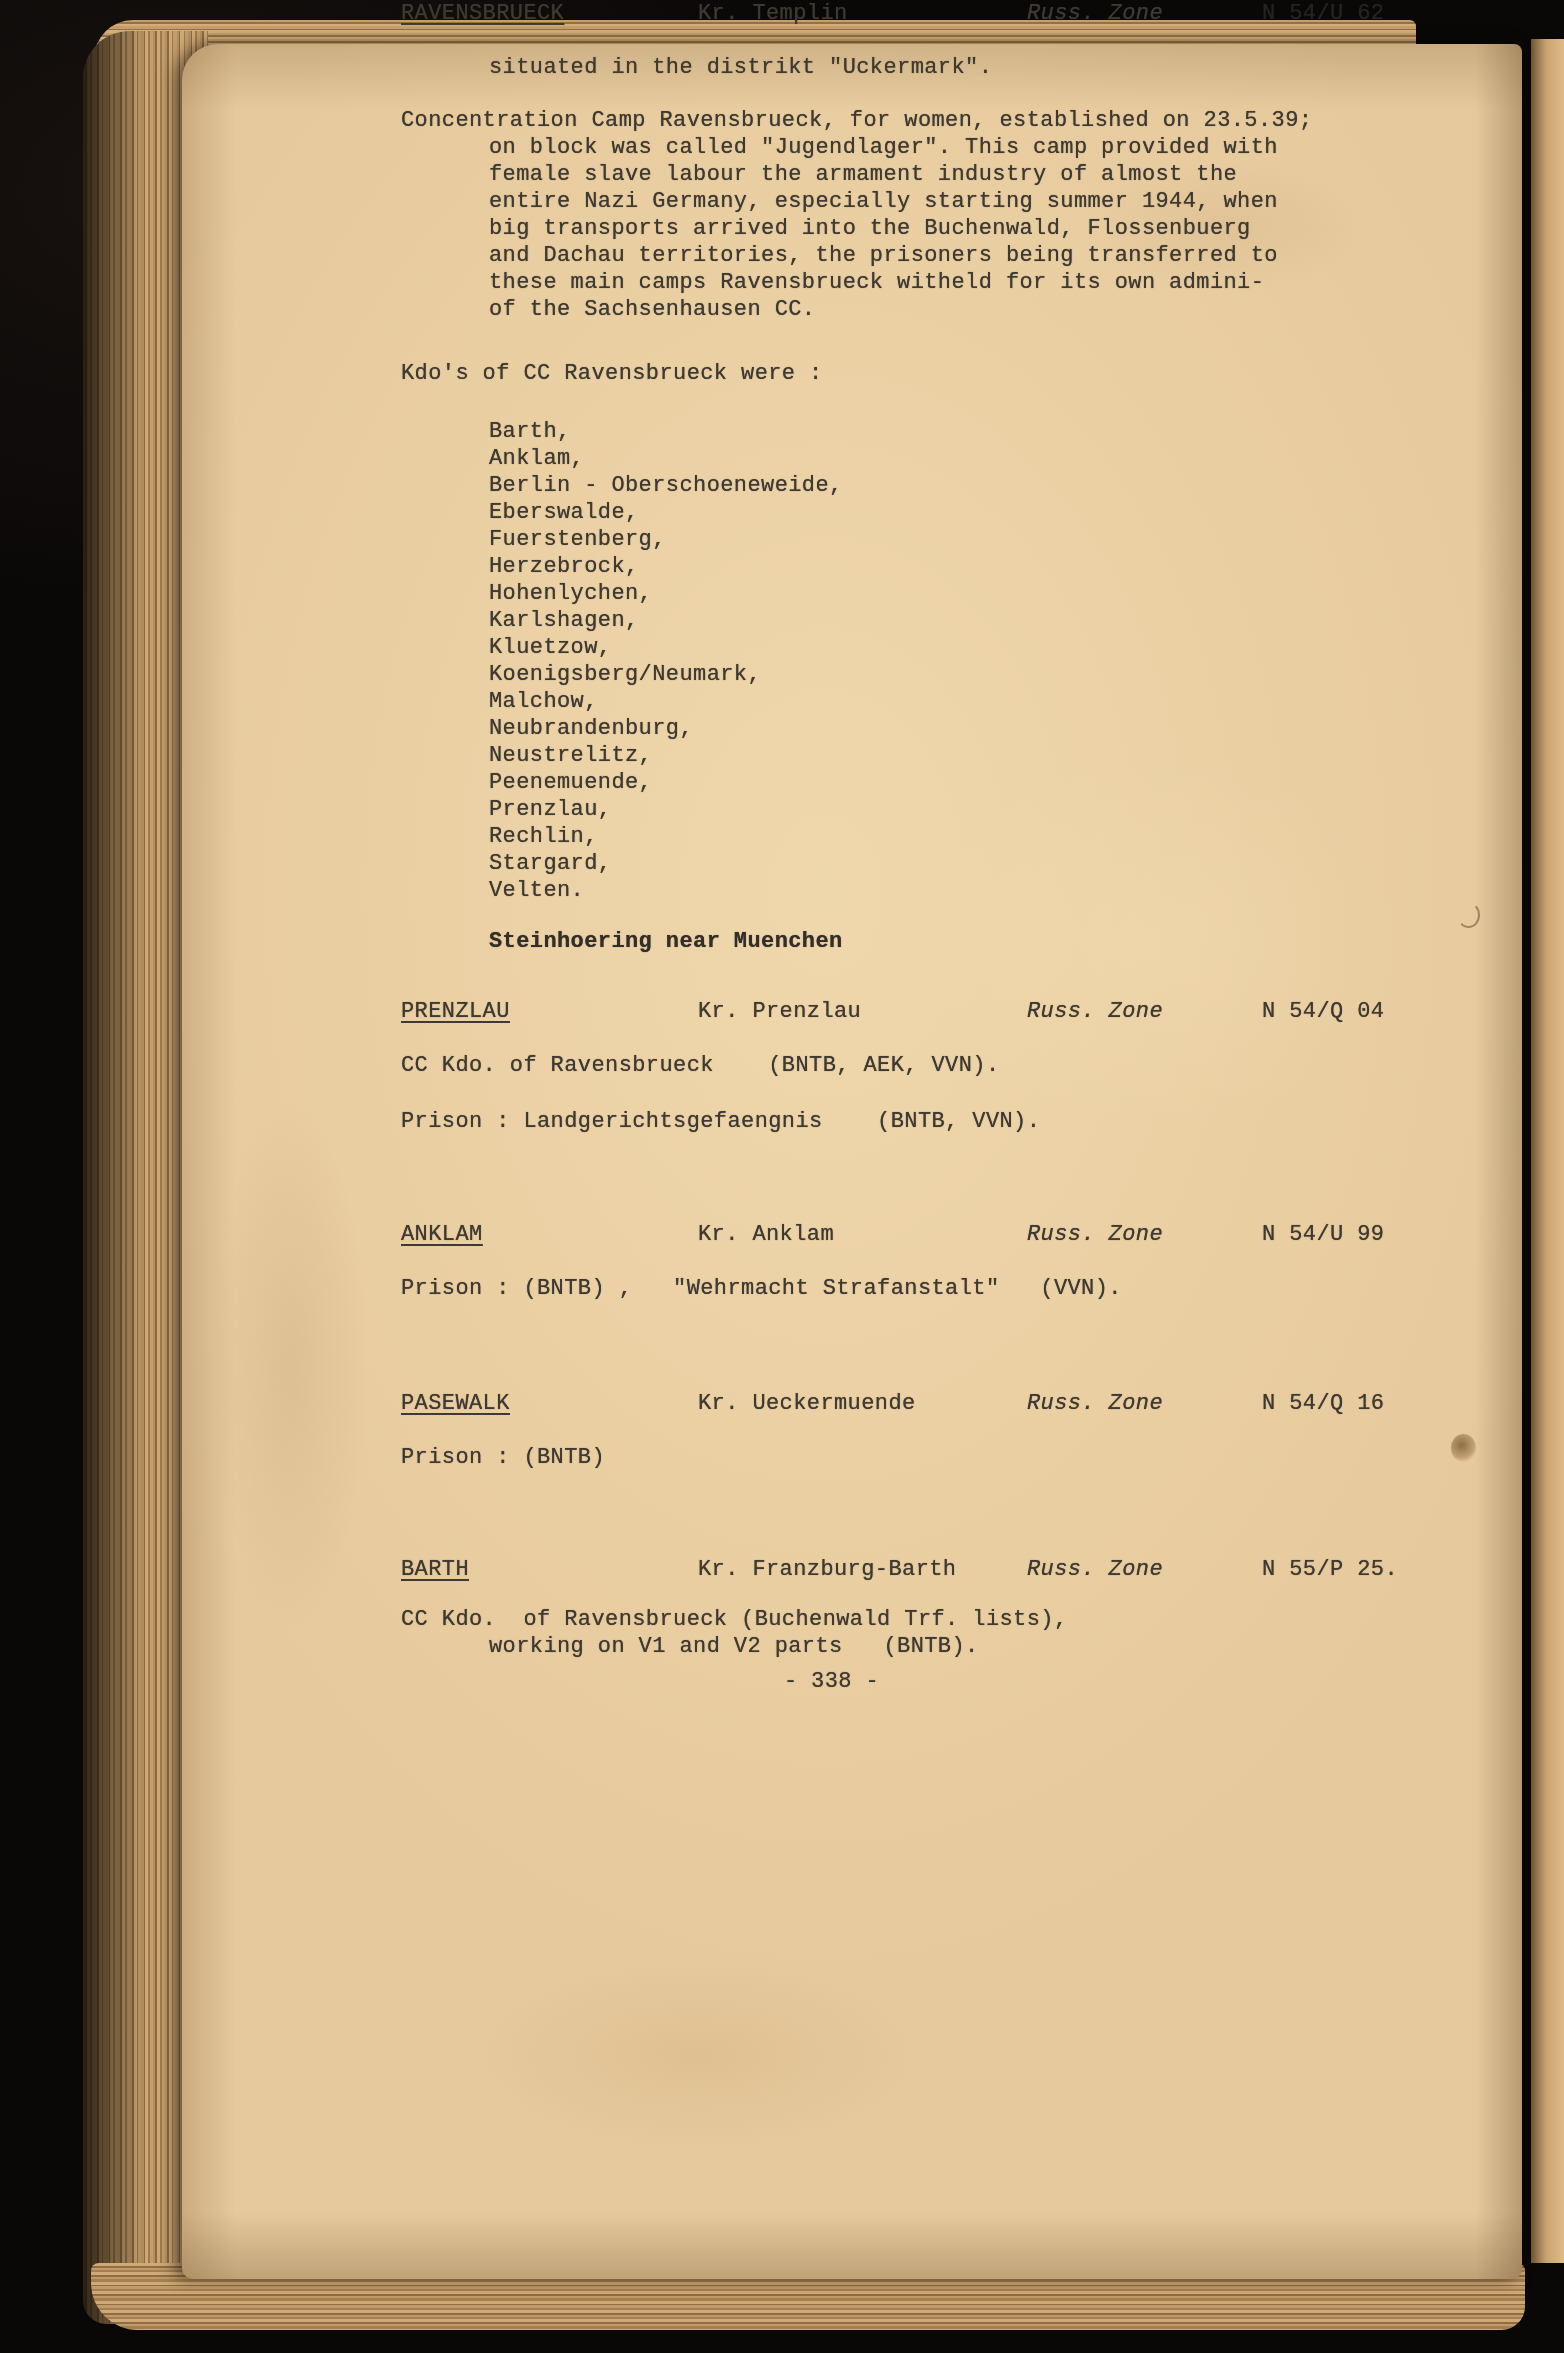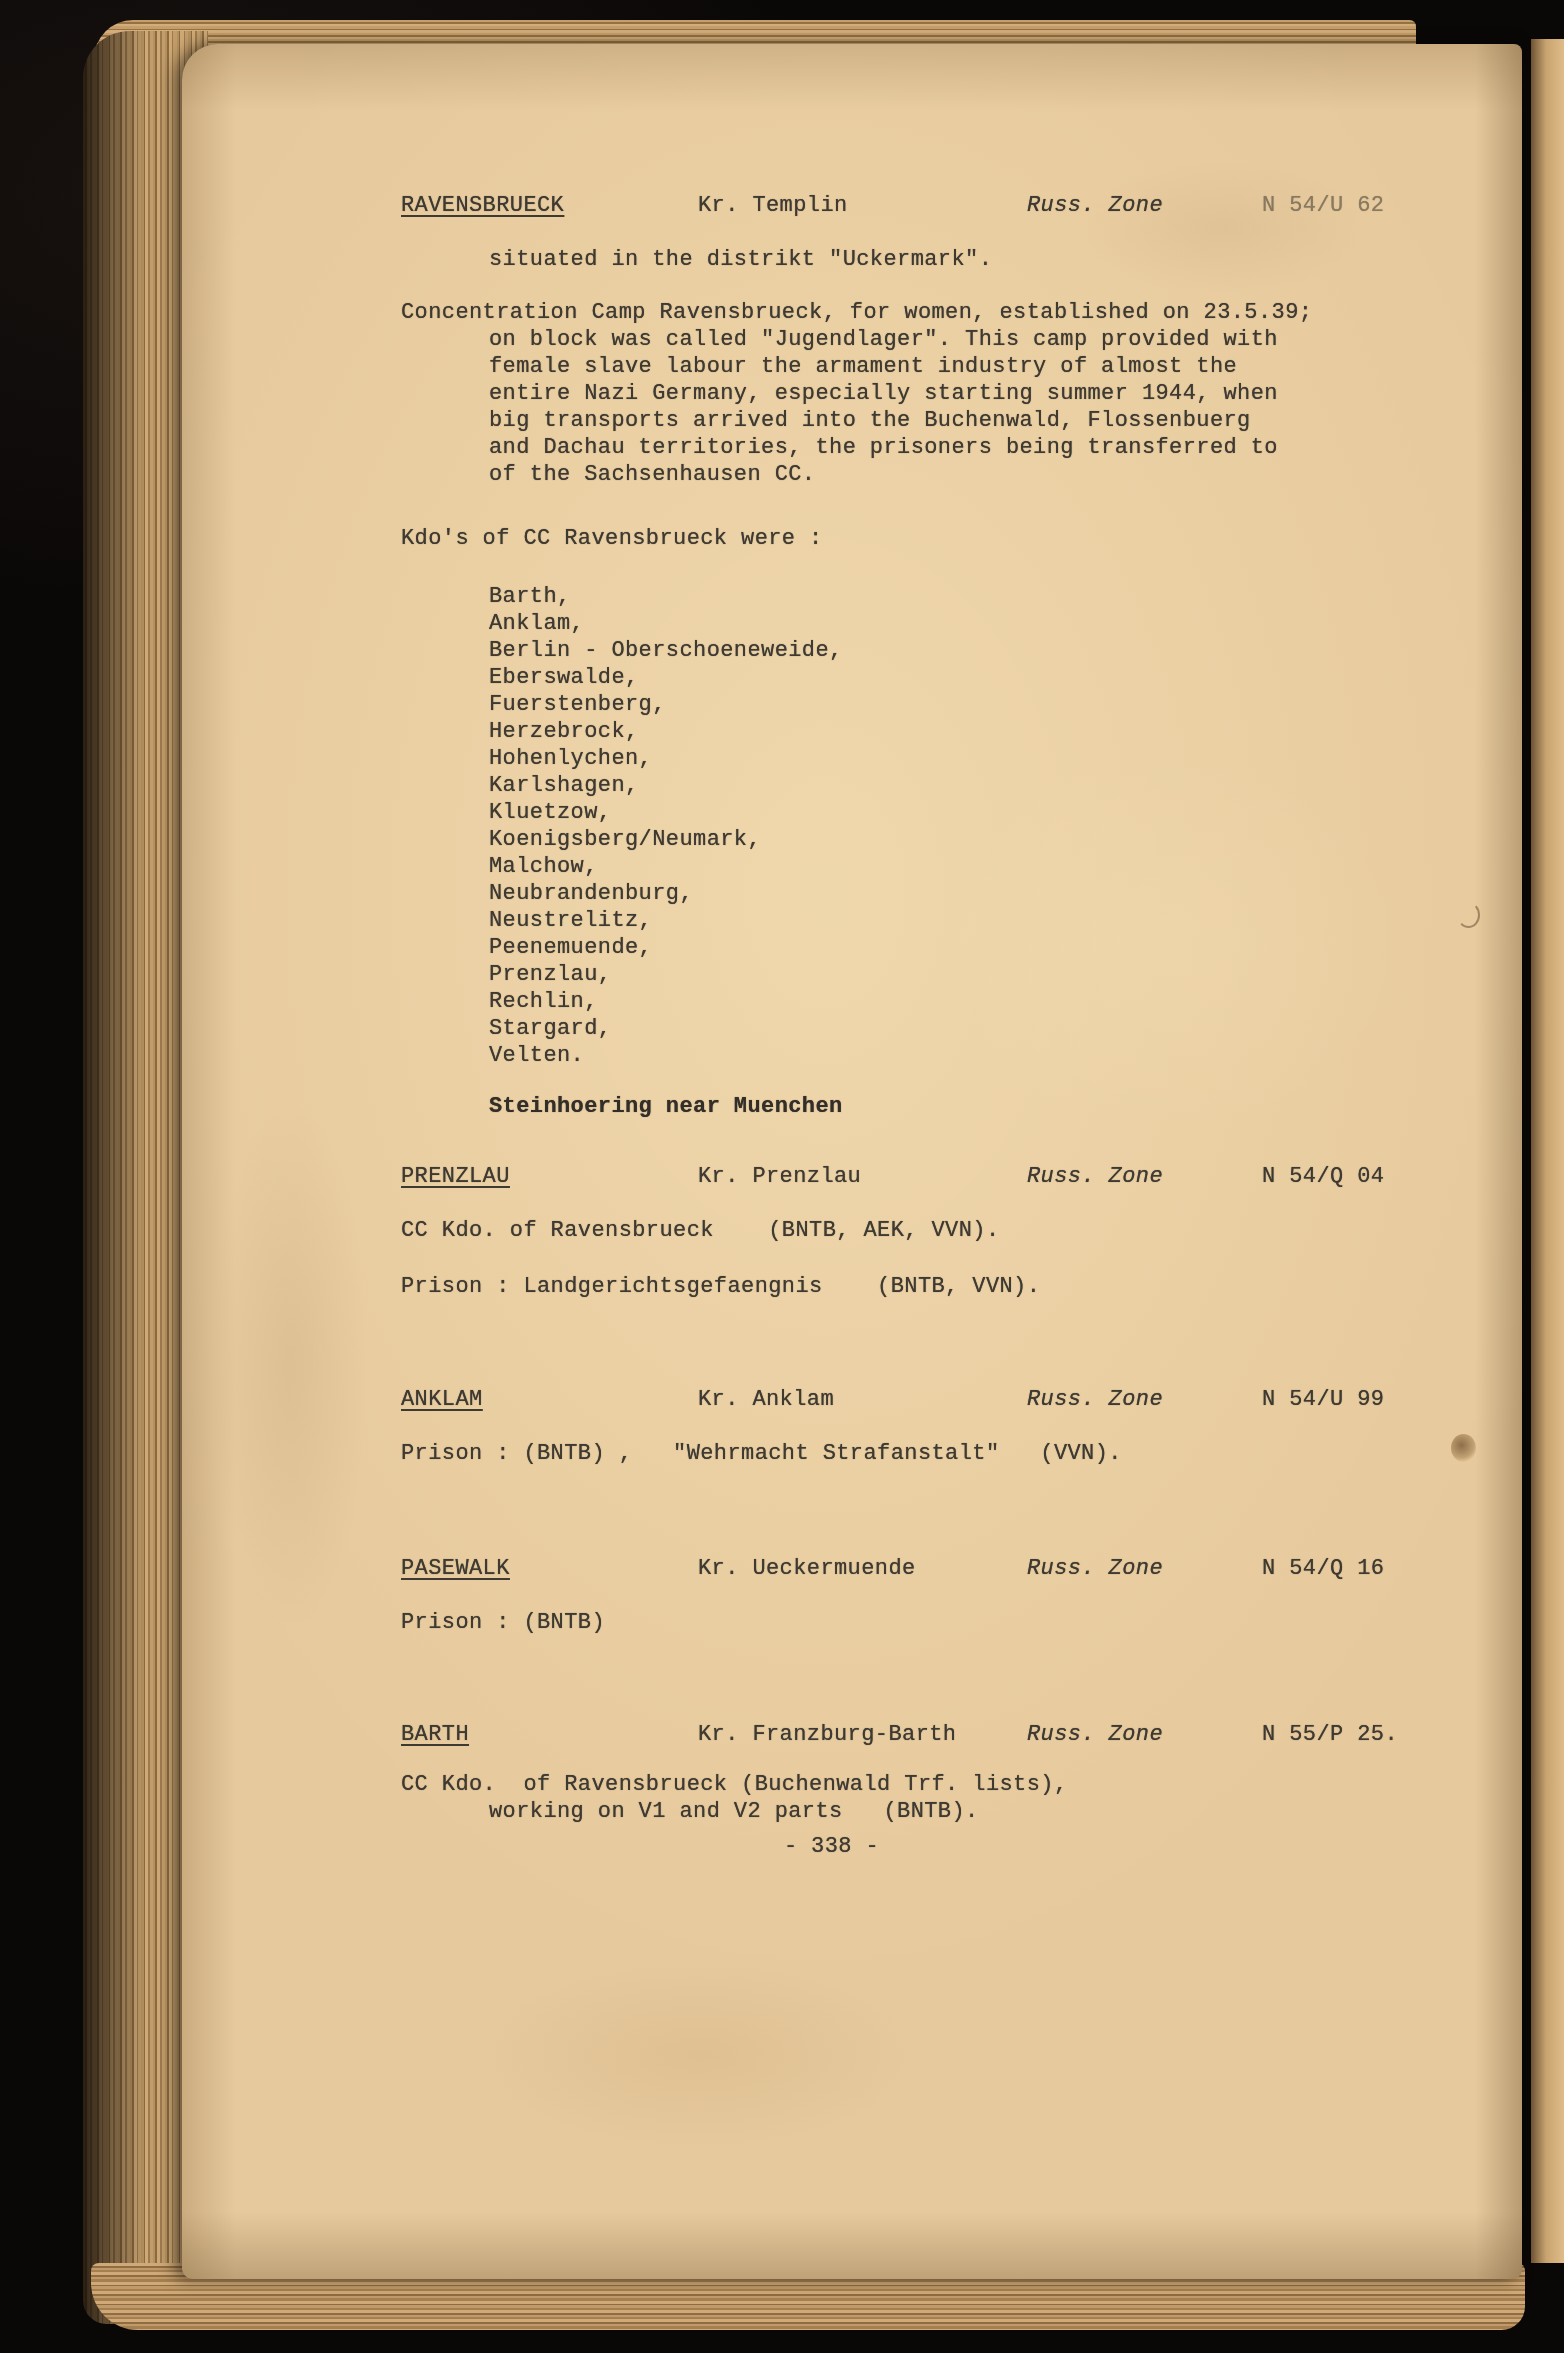--- a/index.html
+++ b/index.html
@@ -48,21 +48,21 @@
   .s1{left:900px;top:117px;width:282px;height:133px;background:radial-gradient(closest-side,rgba(150,110,60,.10),rgba(150,110,60,0));}
   .s2{left:297px;top:1917px;width:438px;height:188px;background:radial-gradient(closest-side,rgba(140,100,55,.09),rgba(140,100,55,0));}
   .s3{left:31px;top:1056px;width:156px;height:532px;background:radial-gradient(closest-side,rgba(120,85,45,.10),rgba(120,85,45,0));}
   .s4{left:743px;top:704px;width:485px;height:391px;background:radial-gradient(closest-side,rgba(255,240,200,.12),rgba(255,240,200,0));}
   .blemish{position:absolute;}
   .b1{left:1275px;top:858px;width:19px;height:22px;border:2.3px solid rgba(80,55,28,.45);border-left-color:transparent;border-top-color:transparent;border-radius:50%;}
   .b2{left:1269px;top:1390px;width:25px;height:28px;border-radius:50%;
       background:radial-gradient(circle at 42% 40%, rgba(110,80,45,.75), rgba(160,125,80,.55) 55%, rgba(160,125,80,0) 78%);}
   
   .content{
-    position:absolute;left:401px;top:0;width:1095px;padding-top:192px;
+    position:absolute;left:401px;top:0;width:1095px;
     color:#3e3931;font-size:22px;line-height:27px;letter-spacing:0.4px;
     text-shadow:0 0 0.9px rgba(62,56,48,.85);
   }
   .line{white-space:pre;}
   .indent-1{padding-left:88px;}
   .entry-header{display:flex;align-items:baseline;}
   .col-name{width:297px;}
   .col-kr{width:329px;}
   .col-zone{width:235px;font-style:italic;}
   .camp-name{text-decoration:underline;text-decoration-thickness:1.6px;text-underline-offset:3.9px;}
@@ -100,20 +100,21 @@
 
     <div class="line indent-1" style="margin-top:27px">situated in the distrikt "Uckermark".</div>
 
     <div>
       <div class="line" style="margin-top:26px">Concentration Camp Ravensbrueck, for women, established on 23.5.39;</div>
       <div class="line indent-1">on block was called "Jugendlager". This camp provided with</div>
       <div class="line indent-1">female slave labour the armament industry of almost the</div>
       <div class="line indent-1">entire Nazi Germany, especially starting summer 1944, when</div>
       <div class="line indent-1">big transports arrived into the Buchenwald, Flossenbuerg</div>
       <div class="line indent-1">and Dachau territories, the prisoners being transferred to</div>
+      <div class="line indent-1">these main camps Ravensbrueck witheld for its own admini-</div>
       <div class="line indent-1">of the Sachsenhausen CC.</div>
     </div>
 
     <div class="line" style="margin-top:37px">Kdo's of CC Ravensbrueck were :</div>
 
     <div class="kdo-list" style="margin-top:31px">
       <div class="line indent-1">Barth,</div>
       <div class="line indent-1">Anklam,</div>
       <div class="line indent-1">Berlin - Oberschoeneweide,</div>
       <div class="line indent-1">Eberswalde,</div>

